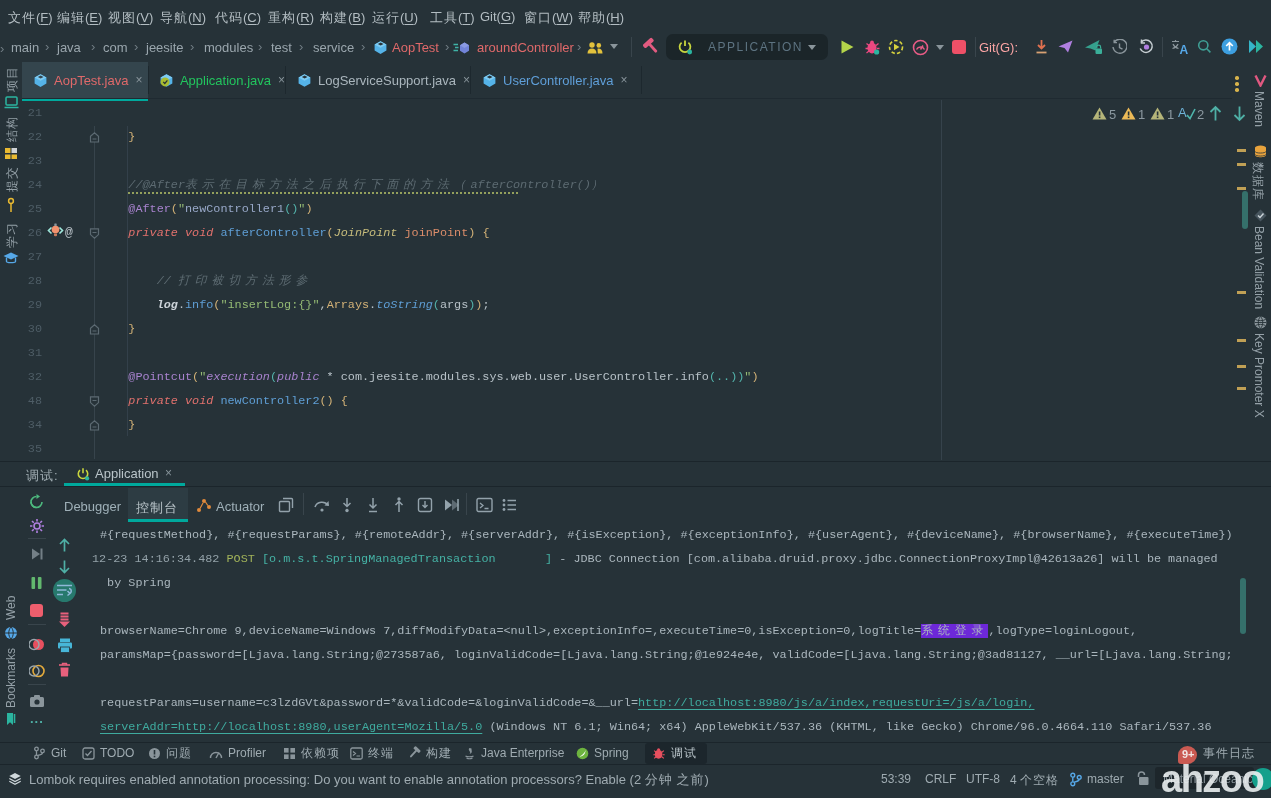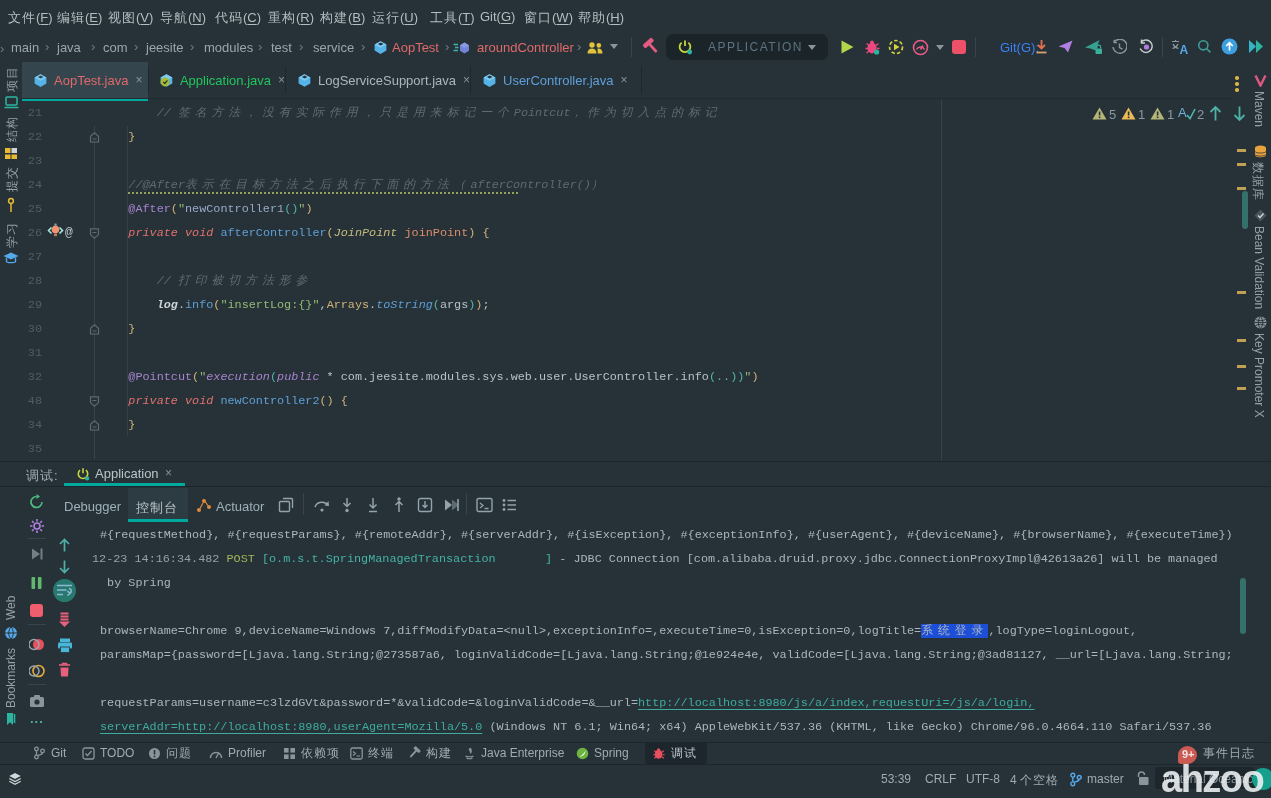--- a/index.html
+++ b/index.html
@@ -152,21 +152,21 @@
   <div class="abs" style="left:912px;top:6px">
       <svg width="17" height="17" viewBox="0 0 17 17">
         <circle cx="8.5" cy="8.5" r="7" stroke="#e85c86" stroke-width="1.6" fill="none"></circle>
         <path d="M4.5 10.5 A4.5 4.5 0 0 1 12.5 10.5" stroke="#e85c86" stroke-width="1.5" fill="none"></path>
         <path d="M8.5 10.5 L11 6.5" stroke="#e85c86" stroke-width="1.5"></path>
       </svg>
     </div>
   <div class="abs" style="left:936px;top:12px;width:0;height:0;border-left:4px solid transparent;border-right:4px solid transparent;border-top:5px solid #8a959b"></div>
   <div class="abs" style="left:952px;top:7px;width:14px;height:14px;background:#ee5067;border-radius:3px"></div>
   <div class="abs" style="left:975px;top:4px;width:1px;height:20px;background:#39454c"></div>
-  <div class="abs" style="left:1000px;top:7px;color:#3b82f6">Git(G):</div>
+  <div class="abs" style="left:979px;top:7px;color:#fca5a5">Git(G):</div>
   <div class="abs" style="left:1034px;top:6px">
       <svg width="15" height="16" viewBox="0 0 15 16">
         <path d="M7.5 1 V9 M4 6 L7.5 9.5 L11 6" stroke="#e0704f" stroke-width="1.8" fill="none"></path>
         <path d="M2.5 13.5 H12.5" stroke="#d8a173" stroke-width="1.8"></path>
       </svg>
     </div>
   <div class="abs" style="left:1057px;top:6px">
       <svg width="18" height="15" viewBox="0 0 18 15">
         <path d="M1.5 7.5 L15.5 1.5 L11 13.5 L7.5 9Z" fill="#b07fe0"></path>
       </svg>
@@ -372,21 +372,20 @@
       <path d="M1.5 4.2 L5.5 0.8 L9.5 4.2 V10 H1.5 Z M3.5 7 H7.5" stroke="#5c6a72" stroke-width="1.2" fill="#263238"></path>
     </svg>
   <svg class="abs" style="left:25px;top:122px" width="17" height="17" viewBox="0 0 17 17">
       <path d="M4.5 5.5 L1.5 8.5 L4.5 11.5" stroke="#9fe8dc" stroke-width="1.6" fill="none"></path>
       <path d="M12.5 5.5 L15.5 8.5 L12.5 11.5" stroke="#9fe8dc" stroke-width="1.6" fill="none"></path>
       <circle cx="8.5" cy="7.5" r="3.8" fill="#f2926e"></circle>
       <path d="M7 11.5 H10 V13.5 C10 14.5 7 14.5 7 13.5Z" fill="#c97a5c"></path>
       <rect x="7.3" y="1.5" width="2.4" height="2.4" rx="0.5" fill="#8a959b"></rect>
     </svg>
   <div class="abs mono" style="left:43px;top:121px;height:24px;line-height:24px;color:#bac3c9;font-size:13px">@</div>
-  <div class="cl mono" style="left:78px;top:1px">        <span class="cm">// <span class="zhm">签名方法，没有实际作用，只是用来标记一个</span>Pointcut<span class="zhm">，作为切入点的标记</span></span></div>
   <div class="cl mono" style="left:78px;top:25px">    <span class="br">}</span></div>
   <div class="cl mono" style="left:78px;top:73px">    <span class="cm">//@After<span class="zhm">表示在目标方法之后执行下面的方法（</span>afterController()<span class="zhm">）</span></span></div>
   <div class="cl mono" style="left:78px;top:97px">    <span class="an">@After</span><span class="br">(</span><span class="st">"</span><span class="pb">newController1</span><span class="te">()</span><span class="st">"</span><span class="br">)</span></div>
   <div class="cl mono" style="left:78px;top:121px">    <span class="kw">private</span> <span class="kw">void</span> <span class="fn">afterController</span><span class="br">(</span><span class="clsi">JoinPoint</span> <span class="prm">joinPoint</span><span class="br">)</span> <span class="br">{</span></div>
   <div class="cl mono" style="left:78px;top:169px">        <span class="cm">// <span class="zhm">打印被切方法形参</span></span></div>
   <div class="cl mono" style="left:78px;top:193px">        <span style="color:#ccd3d9;font-weight:bold;font-style:italic">log</span><span class="pl">.</span><span class="fn">info</span><span class="br">(</span><span class="st">"insertLog:{}"</span><span class="pl">,</span><span class="cls">Arrays</span><span class="pl">.</span><span class="fn" style="font-style:italic">toString</span><span class="te">(</span><span class="pl">args</span><span class="te">)</span><span class="br">)</span><span class="pl">;</span></div>
   <div class="cl mono" style="left:78px;top:217px">    <span class="br">}</span></div>
   <div class="cl mono" style="left:78px;top:265px">    <span class="an">@Pointcut</span><span class="br">(</span><span class="st">"</span><span class="an" style="font-style:italic">execution</span><span class="te">(</span><span class="an" style="font-style:italic">public</span><span class="pl"> * </span><span class="pl">com.jeesite.modules.sys.web.user.UserController.info</span><span class="te">(..))</span><span class="st">"</span><span class="br">)</span></div>
   <div class="cl mono" style="left:78px;top:289px">    <span class="kw">private</span> <span class="kw">void</span> <span class="fn">newController2</span><span class="br">()</span> <span class="br">{</span></div>
   <div class="cl mono" style="left:78px;top:313px">    <span class="br">}</span></div>
@@ -581,21 +580,21 @@
   <svg class="abs" style="left:58px;top:201px" width="13" height="16" viewBox="0 0 13 16">
       <path d="M1 3 H12" stroke="#e8607c" stroke-width="1.6"></path>
       <path d="M4.5 3 V1.5 H8.5 V3" stroke="#e8607c" stroke-width="1.4" fill="none"></path>
       <path d="M2.5 5.5 H10.5 L10 14.5 H3Z" fill="#e8607c"></path>
     </svg>
 </div>
 <div id="console">
   <div class="con mono" style="left:12px;top:0px">#{requestMethod}, #{requestParams}, #{remoteAddr}, #{serverAddr}, #{isException}, #{exceptionInfo}, #{userAgent}, #{deviceName}, #{browserName}, #{executeTime})</div>
   <div class="con mono" style="left:4px;top:24px"><span class="tsc">12-23 14:16:34.482</span> <span class="dbg">POST</span> <span class="lgr">[o.m.s.t.SpringManagedTransaction       ]</span> - JDBC Connection [com.alibaba.druid.proxy.jdbc.ConnectionProxyImpl@42613a26] will be managed</div>
   <div class="con mono" style="left:12px;top:48px"> by Spring</div>
-  <div class="con mono" style="left:12px;top:96px">browserName=Chrome 9,deviceName=Windows 7,diffModifyData=&lt;null&gt;,exceptionInfo=,executeTime=0,isException=0,logTitle=<span class="zhm" style="background:#1d4ed8">系统登录</span>,logType=loginLogout,</div>
+  <div class="con mono" style="left:12px;top:96px">browserName=Chrome 9,deviceName=Windows 7,diffModifyData=&lt;null&gt;,exceptionInfo=,executeTime=0,isException=0,logTitle=<span class="zhm" style="background:#6d28d9">系统登录</span>,logType=loginLogout,</div>
   <div class="con mono" style="left:12px;top:120px">paramsMap={password=[Ljava.lang.String;@273587a6, loginValidCode=[Ljava.lang.String;@1e924e4e, validCode=[Ljava.lang.String;@3ad81127, __url=[Ljava.lang.String;</div>
   <div class="con mono" style="left:12px;top:168px">requestParams=username=c3lzdGVt&amp;password=*&amp;validCode=&amp;loginValidCode=&amp;__url=<span class="lnk">http://localhost:8980/js/a/index,requestUri=/js/a/login,</span></div>
   <div class="con mono" style="left:12px;top:192px"><span class="lnk">serverAddr=http://localhost:8980,userAgent=Mozilla/5.0</span> (Windows NT 6.1; Win64; x64) AppleWebKit/537.36 (KHTML, like Gecko) Chrome/96.0.4664.110 Safari/537.36</div>
 </div>
 
 <div id="bottombar">
   <div class="hline" style="top:0"></div>
   <div class="bi" style="left:33px">
       <svg width="13" height="14" viewBox="0 0 13 14">
         <circle cx="3.5" cy="3" r="1.8" fill="none" stroke="#8a959b" stroke-width="1.3"></circle>
@@ -680,20 +679,21 @@
   <div class="bi" style="left:1203px">
       <span class="zh">事件日志</span>
     </div>
 </div>
 <div id="statusbar">
   <div class="hline" style="top:0"></div>
   <svg class="abs" style="left:8px;top:8px" width="14" height="14" viewBox="0 0 16 16">
       <path d="M8 1 L14.5 4.5 L8 8 L1.5 4.5Z" fill="#cfd7db"></path>
       <path d="M1.5 7.5 L8 11 L14.5 7.5 M1.5 10.5 L8 14 L14.5 10.5" stroke="#cfd7db" stroke-width="1.4" fill="none"></path>
     </svg>
+  <div class="abs" style="left:29px;top:7px;font-size:13px">Lombok requires enabled annotation processing: Do you want to enable annotation processors? Enable (2 <span class="zh">分钟</span> <span class="zh">之前</span>)</div>
   <div class="abs" style="left:881px;top:8px">53:39</div>
   <div class="abs" style="left:925px;top:8px">CRLF</div>
   <div class="abs" style="left:966px;top:8px">UTF-8</div>
   <div class="abs" style="left:1010px;top:8px">4 <span class="zh">个空格</span></div>
   <svg class="abs" style="left:1069px;top:8px" width="14" height="15" viewBox="0 0 13 14">
       <circle cx="3.5" cy="3" r="1.8" fill="none" stroke="#56a8e8" stroke-width="1.3"></circle>
       <circle cx="3.5" cy="11" r="1.8" fill="none" stroke="#56a8e8" stroke-width="1.3"></circle>
       <circle cx="9.5" cy="5" r="1.8" fill="none" stroke="#56a8e8" stroke-width="1.3"></circle>
       <path d="M3.5 4.8 V9.2 M9.5 6.8 C9.5 9 6.5 8.5 5 9.5" stroke="#56a8e8" stroke-width="1.3" fill="none"></path>
     </svg>

